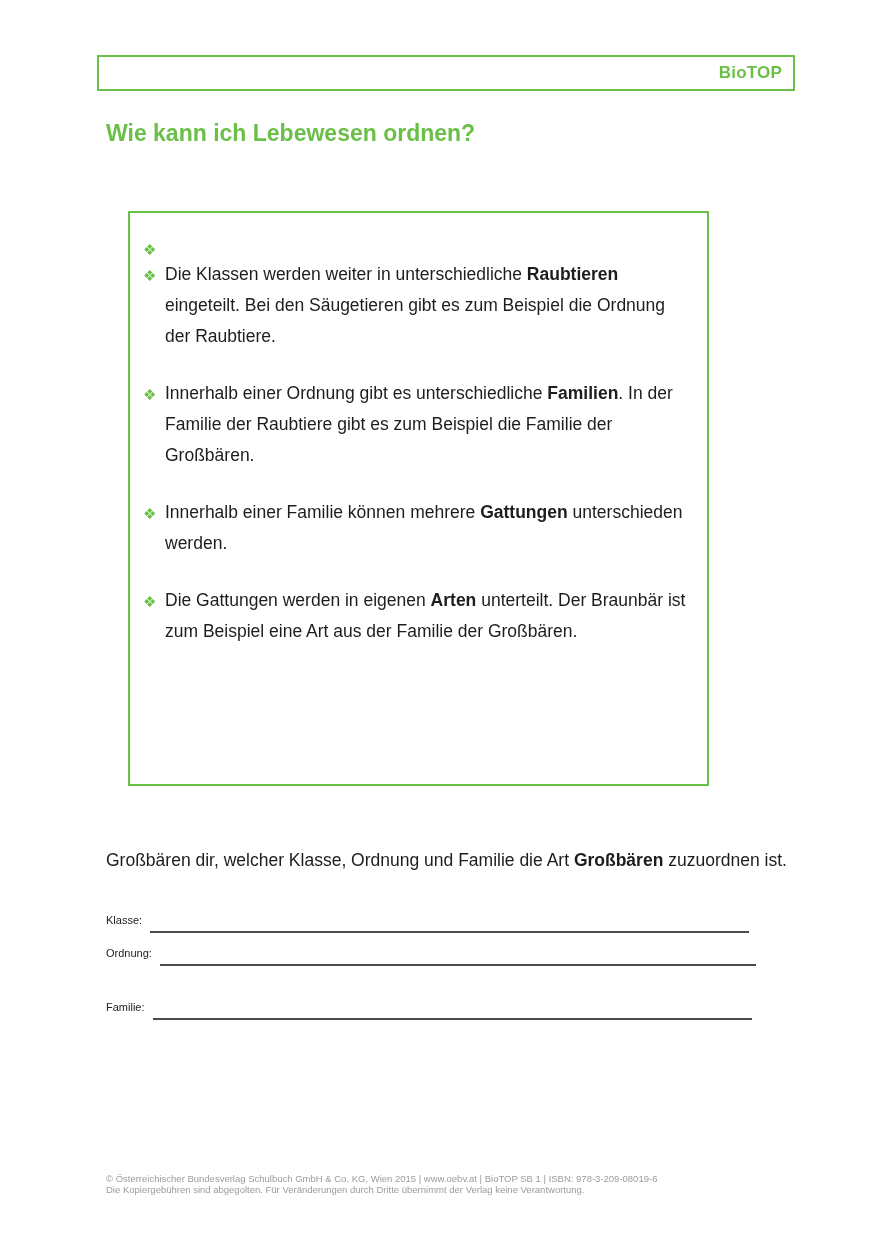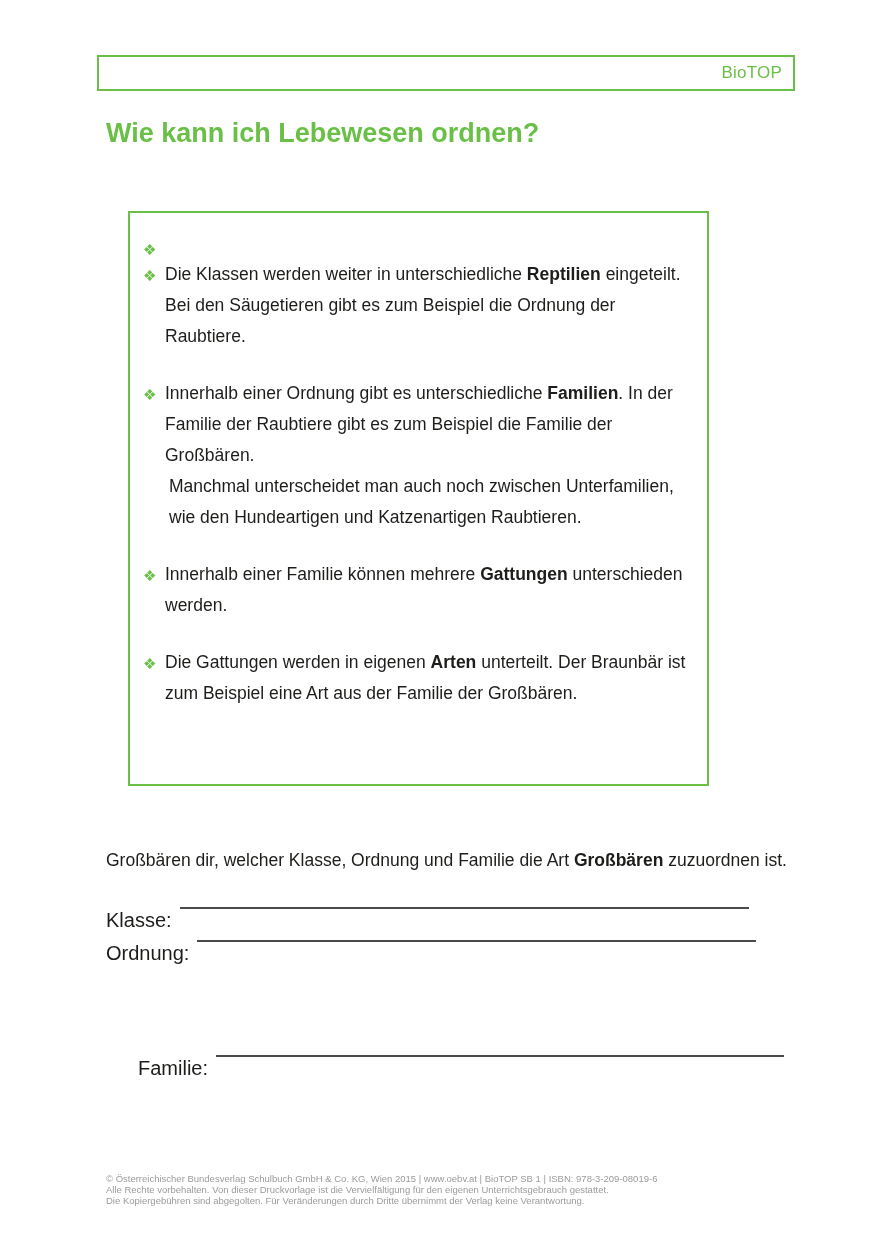--- a/index.html
+++ b/index.html
@@ -22,30 +22,30 @@
     left: 97px; top: 55px;
     width: 698px; height: 36px;
     border: 2px solid #6abf47;
     display: flex;
     align-items: center;
     justify-content: flex-end;
     padding-right: 11px;
   }
   .brand-text {
     color: #6abf47;
-    font-weight: normal;
+    font-weight: bold;
     font-size: 17px;
     letter-spacing: 0.2px;
   }
 
   
   .page-title {
     position: absolute;
     left: 106px; top: 120px;
-    font-size: 27px;
+    font-size: 23px;
     line-height: 26px;
     font-weight: bold;
     color: #6abf47;
   }
 
   
   .info-box {
     position: absolute;
     left: 128px; top: 211px;
     width: 581px; height: 575px;
@@ -76,33 +76,33 @@
     font-size: 17.5px;
     line-height: 22px;
   }
 
   
   .field-row {
     position: absolute;
     left: 106px;
     height: 26px;
     display: flex;
-    align-items: flex-start;
-    font-size: 20px;
+    align-items: flex-end;
+    font-size: 11px;
     line-height: 26px;
   }
   .field-row .field-label { white-space: nowrap; }
   .field-row .answer-line {
     flex: 1;
     margin-left: 8px;
     border-bottom: 2px solid #4a4a4a;
   }
   .field-klasse  { top: 907px;  width: 643px; }
   .field-ordnung { top: 940px;  width: 650px; }
-  .field-familie { top: 1055px; width: 646px; margin-left: 32px; }
+  .field-familie { top: 994px; width: 646px; }
 
   
   .footer {
     position: absolute;
     left: 106px; top: 1173px;
     width: 700px;
     font-size: 9.5px;
     line-height: 11px;
     color: #9b9b9b;
   }
@@ -119,27 +119,26 @@
   <h1 class="page-title">Wie kann ich Lebewesen ordnen?</h1>
 
   <div class="info-box">
 
     <div class="bullet">
       <span class="glyph">❖</span>
     </div>
 
     <div class="bullet">
       <span class="glyph">❖</span>
-      <span><span>Die Klassen werden weiter in unterschiedliche </span><b>Reptilien</b><span> eingeteilt. Bei den Säugetieren gibt es zum Beispiel die Ordnung der Raubtiere.</span></span>
+      <span><span>Die Klassen werden weiter in unterschiedliche </span><b>Raubtieren</b><span> eingeteilt. Bei den Säugetieren gibt es zum Beispiel die Ordnung der Raubtiere.</span></span>
     </div>
 
     <div class="bullet">
       <span class="glyph">❖</span>
       <span><span>Innerhalb einer Ordnung gibt es unterschiedliche </span><b>Familien</b><span>. In der Familie der Raubtiere gibt es zum Beispiel die Familie der Großbären.</span></span>
-      <div class="note">Manchmal unterscheidet man auch noch zwischen Unterfamilien, wie den Hundeartigen und Katzenartigen Raubtieren.</div>
     </div>
 
     <div class="bullet">
       <span class="glyph">❖</span>
       <span><span>Innerhalb einer Familie können mehrere </span><b>Gattungen</b><span> unterschieden werden.</span></span>
     </div>
 
     <div class="bullet">
       <span class="glyph">❖</span>
       <span><span>Die Gattungen werden in eigenen </span><b>Arten</b><span> unterteilt. Der Braunbär ist zum Beispiel eine Art aus der Familie der Großbären.</span></span>
@@ -159,17 +158,16 @@
     <span class="answer-line"></span>
   </div>
 
   <div class="field-row field-familie">
     <span class="field-label">Familie:</span>
     <span class="answer-line"></span>
   </div>
 
   <div class="footer">
     <div>© Österreichischer Bundesverlag Schulbuch GmbH &amp; Co. KG, Wien 2015 | www.oebv.at | BioTOP SB 1 | ISBN: 978-3-209-08019-6</div>
-    <div>Alle Rechte vorbehalten. Von dieser Druckvorlage ist die Vervielfältigung für den eigenen Unterrichtsgebrauch gestattet.</div>
     <div>Die Kopiergebühren sind abgegolten. Für Veränderungen durch Dritte übernimmt der Verlag keine Verantwortung.</div>
   </div>
 
 </div>
 
 </body></html>

